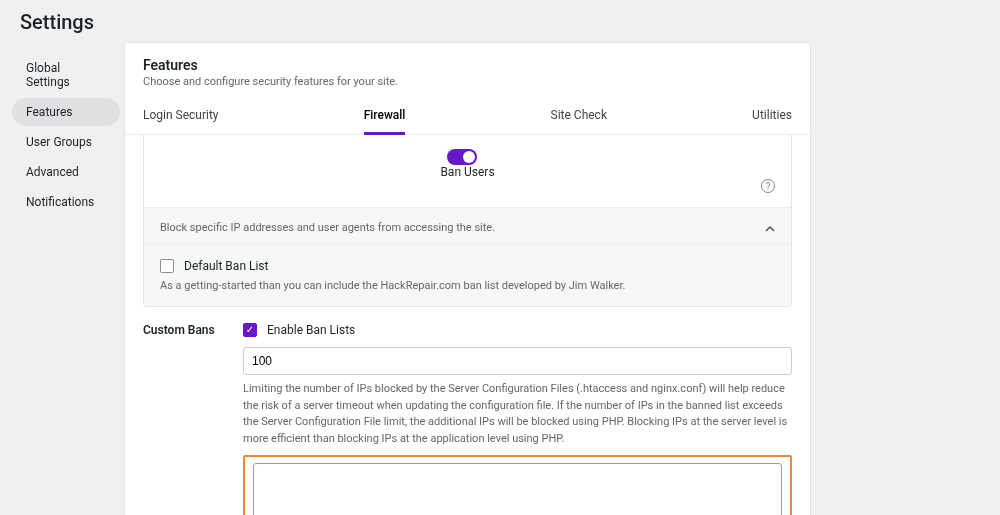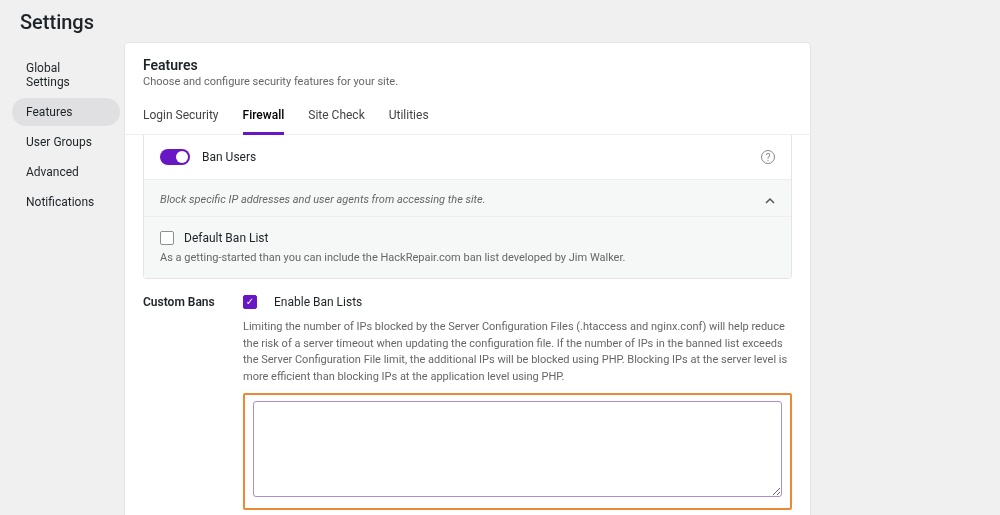--- a/index.html
+++ b/index.html
@@ -7,46 +7,46 @@
     .page { width: 824px; height: 515px; position: relative; }
     .page-title { font-size: 20px; font-weight: 500; padding: 10px 20px 8px 20px; }
     .layout { display: flex; padding: 0 8px 0 8px; }
     .sidebar { width: 116px; padding: 12px 4px 0 4px; flex-shrink: 0; }
     .sidebar-item { padding: 7px 14px; font-size: 12px; color: #1d2327; border-radius: 14px; cursor: pointer; margin-bottom: 2px; }
     .sidebar-item.active { background: #e0e0e2; }
     .main { flex: 1; background: #fff; border: 1px solid #e4e4e7; border-radius: 4px 4px 0 0; margin-right: 5px; overflow: hidden; }
     .header-block { padding: 14px 18px 0 18px; border-bottom: 1px solid #eee; }
     .header-title { font-size: 14px; font-weight: 600; }
     .header-sub { font-size: 11px; color: #666; margin-top: 2px; }
-    .tabs { display: flex; gap: 24px; margin-top: 14px; }
+    .tabs { display: flex; gap: 24px; margin-top: 14px; justify-content: space-between; }
     .tab { padding: 6px 0 10px 0; font-size: 12px; color: #444; cursor: pointer; border-bottom: 3px solid transparent; margin-bottom: -1px; }
     .tab.active { border-bottom-color: #6817c5; color: #000; font-weight: 500; }
     .panel { border: 1px solid #e4e4e7; border-top: none; margin: 0 18px; border-radius: 0 0 4px 4px; }
-    .panel-row { display: flex; align-items: center; padding: 14px 16px; }
+    .panel-row { display: flex; align-items: center; padding: 14px 16px; flex-direction: column; }
     .toggle { width: 30px; height: 16px; background: #6817c5; border-radius: 10px; position: relative; margin-right: 12px; cursor: pointer; }
     .toggle::after { content: ""; position: absolute; width: 12px; height: 12px; background: #fff; border-radius: 50%; top: 2px; right: 2px; }
     .panel-row-label { font-size: 12px; }
     .help-icon { margin-left: auto; width: 14px; height: 14px; border: 1px solid #888; border-radius: 50%; font-size: 10px; color: #888; display: flex; align-items: center; justify-content: center; cursor: pointer; }
     .panel-sub { background: #f6f7f7; border-top: 1px solid #eee; padding: 10px 16px; position: relative; }
     .panel-sub-title { font-size: 12px; color: #444; }
-    .panel-sub-desc { font-size: 11px; color: #666; margin-top: 3px; font-style: italic; }
+    .panel-sub-desc { font-size: 11px; color: #666; margin-top: 3px; }
     .chevron { position: absolute; right: 16px; top: 14px; width: 10px; height: 10px; cursor: pointer; }
     .chevron svg { width: 10px; height: 10px; stroke: #555; }
     .panel-sub2 { background: #f6f7f7; border-top: 1px solid #eee; padding: 14px 16px; }
     .checkbox-row { display: flex; align-items: center; gap: 10px; }
     .checkbox { width: 14px; height: 14px; border: 1px solid #8c8f94; border-radius: 2px; cursor: pointer; background: #fff; }
     .checkbox.checked { background: #6817c5; border-color: #6817c5; display: flex; align-items: center; justify-content: center; }
     .checkbox.checked::after { content: "✓"; color: #fff; font-size: 10px; line-height: 1; }
     .checkbox-label { font-size: 12px; }
     .hint { font-size: 11px; color: #666; margin-top: 6px; }
     .custom-section { display: flex; padding: 16px 18px 18px 18px; gap: 22px; }
     .custom-left { width: 78px; flex-shrink: 0; }
     .custom-left-title { font-size: 12px; font-weight: 600; }
     .custom-right { flex: 1; }
-    .enable-row { display: flex; align-items: center; gap: 17px; margin-bottom: 10px; }
+    .enable-row { display: flex; align-items: center; gap: 10px; margin-bottom: 10px; }
     .field-label { font-size: 10px; letter-spacing: 0.3px; color: #555; text-transform: uppercase; margin-bottom: 4px; }
     .text-input { width: 100%; border: 1px solid #ccc; border-radius: 3px; padding: 6px 8px; font-size: 12px; background: #fff; }
     .field-group { margin-bottom: 8px; }
     .help-text { font-size: 11px; color: #666; line-height: 1.5; margin-top: 6px; }
     .highlight-box { border: 2px solid #ed8936; padding: 6px 8px 8px 8px; border-radius: 2px; }
     .textarea-input { width: 100%; border: 1px solid #a88fd6; border-radius: 3px; padding: 6px 8px; font-size: 12px; height: 96px; resize: both; font-family: inherit; }
   </style>
 </head>
 <body>
 
@@ -99,20 +99,21 @@
         <div class="custom-left">
           <div class="custom-left-title">Custom Bans</div>
         </div>
         <div class="custom-right">
           <div class="enable-row">
             <div class="checkbox checked"></div>
             <div class="checkbox-label">Enable Ban Lists</div>
           </div>
 
           <div class="field-group">
+            <input class="text-input" type="text" value="100" style="">
             <div class="help-text">Limiting the number of IPs blocked by the Server Configuration Files (.htaccess and nginx.conf) will help reduce the risk of a server timeout when updating the configuration file. If the number of IPs in the banned list exceeds the Server Configuration File limit, the additional IPs will be blocked using PHP. Blocking IPs at the server level is more efficient than blocking IPs at the application level using PHP.</div>
           </div>
 
           <div class="highlight-box">
             <textarea class="textarea-input" style=""></textarea>
             
           </div>
 
         </div>
       </div>

